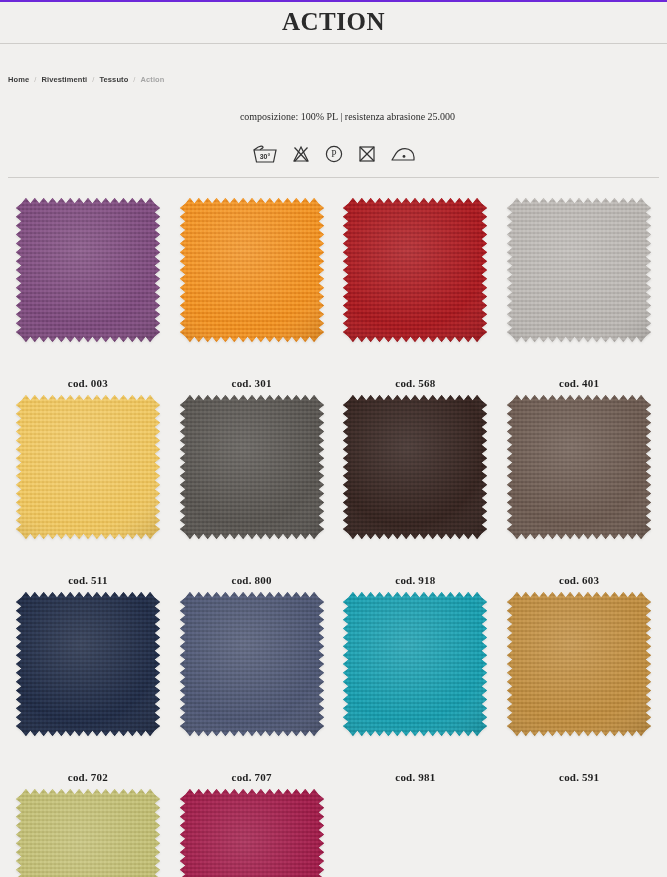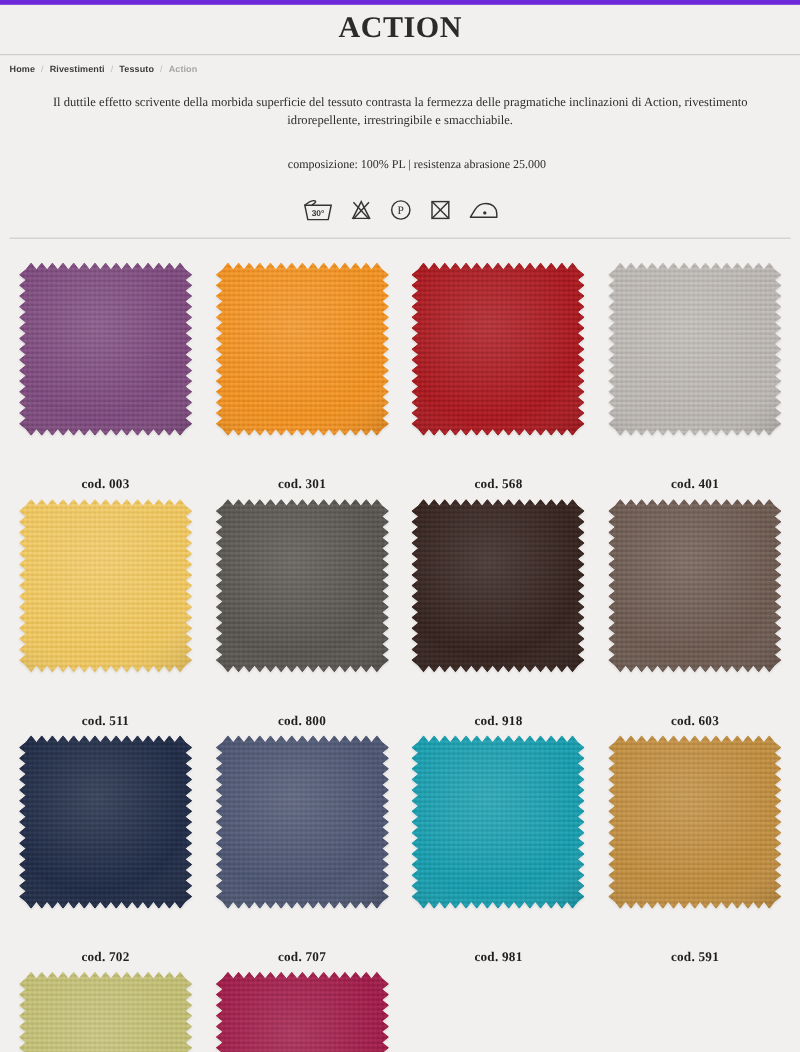--- a/index.html
+++ b/index.html
@@ -8,21 +8,21 @@
     margin: 0; padding: 0;
     width: 667px; height: 877px;
     background: #f1f0ee;
     font-family: "Liberation Serif", serif;
     overflow: hidden;
   }
   #page {
     position: relative;
     width: 667px; height: 877px;
     background: #f1f0ee;
-    border-top: 4px solid #6d28d9;
+    border-top: 2px solid #6d28d9;
   }
 
   
   .header { padding: 0; }
   .page-title {
     text-align: center;
     font-family: "Liberation Serif", serif;
     font-weight: bold;
     font-size: 25px;
     letter-spacing: 0.5px;
@@ -39,20 +39,21 @@
   .breadcrumb {
     display: flex;
     align-items: center;
     gap: 5px;
     padding: 7px 8px 4px 8px;
     font-family: "Liberation Sans", sans-serif;
     font-size: 7.5px;
     font-weight: bold;
     color: #3a3a3a;
     letter-spacing: 0.1px;
+    margin-top: 24px;
   }
   .crumb { white-space: nowrap; }
   .crumb.current { color: #a5a5a5; font-weight: bold; }
   .crumb-sep { color: #bdbbb8; font-weight: normal; }
 
   .description {
     text-align: center;
     font-size: 10.5px;
     line-height: 1.42;
     color: #2e2e2e;
@@ -129,21 +130,20 @@
     <nav class="breadcrumb">
       <span class="crumb">Home</span>
       <span class="crumb-sep">/</span>
       <span class="crumb">Rivestimenti</span>
       <span class="crumb-sep">/</span>
       <span class="crumb">Tessuto</span>
       <span class="crumb-sep">/</span>
       <span class="crumb current">Action</span>
     </nav>
 
-    <p class="description">Il duttile effetto scrivente della morbida superficie del tessuto contrasta la fermezza delle pragmatiche inclinazioni di Action, rivestimento idrorepellente, irrestringibile e smacchiabile.</p>
 
     <p class="composition">composizione: 100% PL | resistenza abrasione 25.000</p>
 
     <div class="care-icons">
 
       <svg class="care-icon" width="26" height="20" viewBox="0 0 26 20">
         <path d="M2 6 L24 6 L21.5 18 L4.5 18 Z" fill="none" stroke="#333" stroke-width="1.2"></path>
         <path d="M2 6 C4 4.5 6 2.5 9 2.2 C11 2 11.5 3.2 10.5 4 C9.6 4.8 8.6 5.2 8 6" fill="none" stroke="#333" stroke-width="1.2"></path>
         <text x="13" y="15" font-family="Liberation Sans, sans-serif" font-size="7" font-weight="bold" fill="#333" text-anchor="middle">30°</text>
       </svg>

